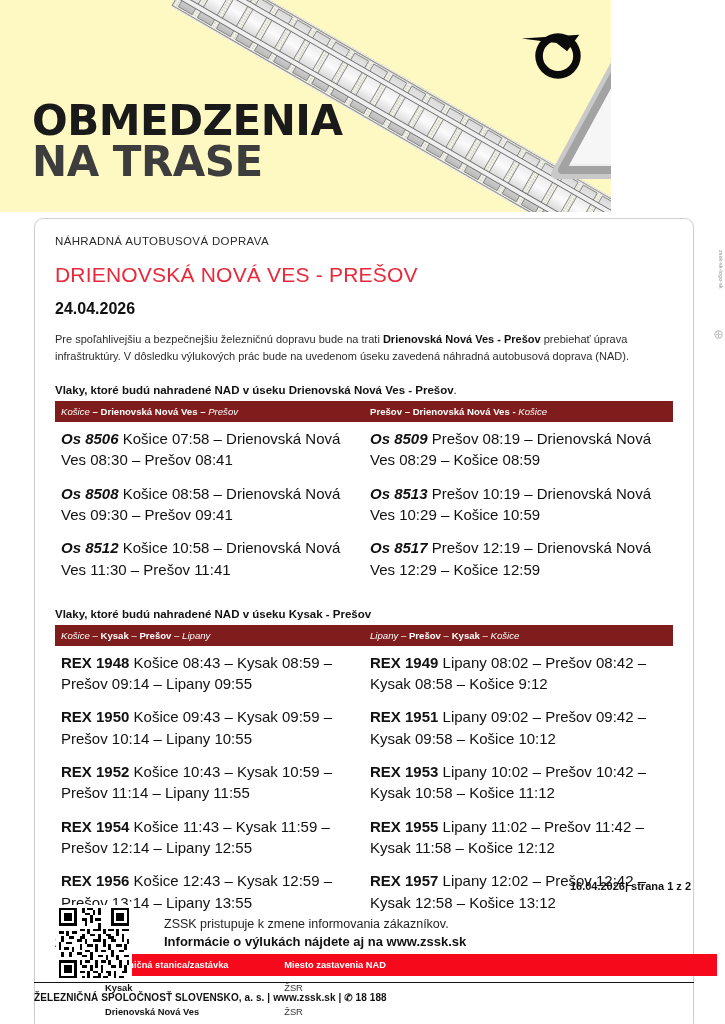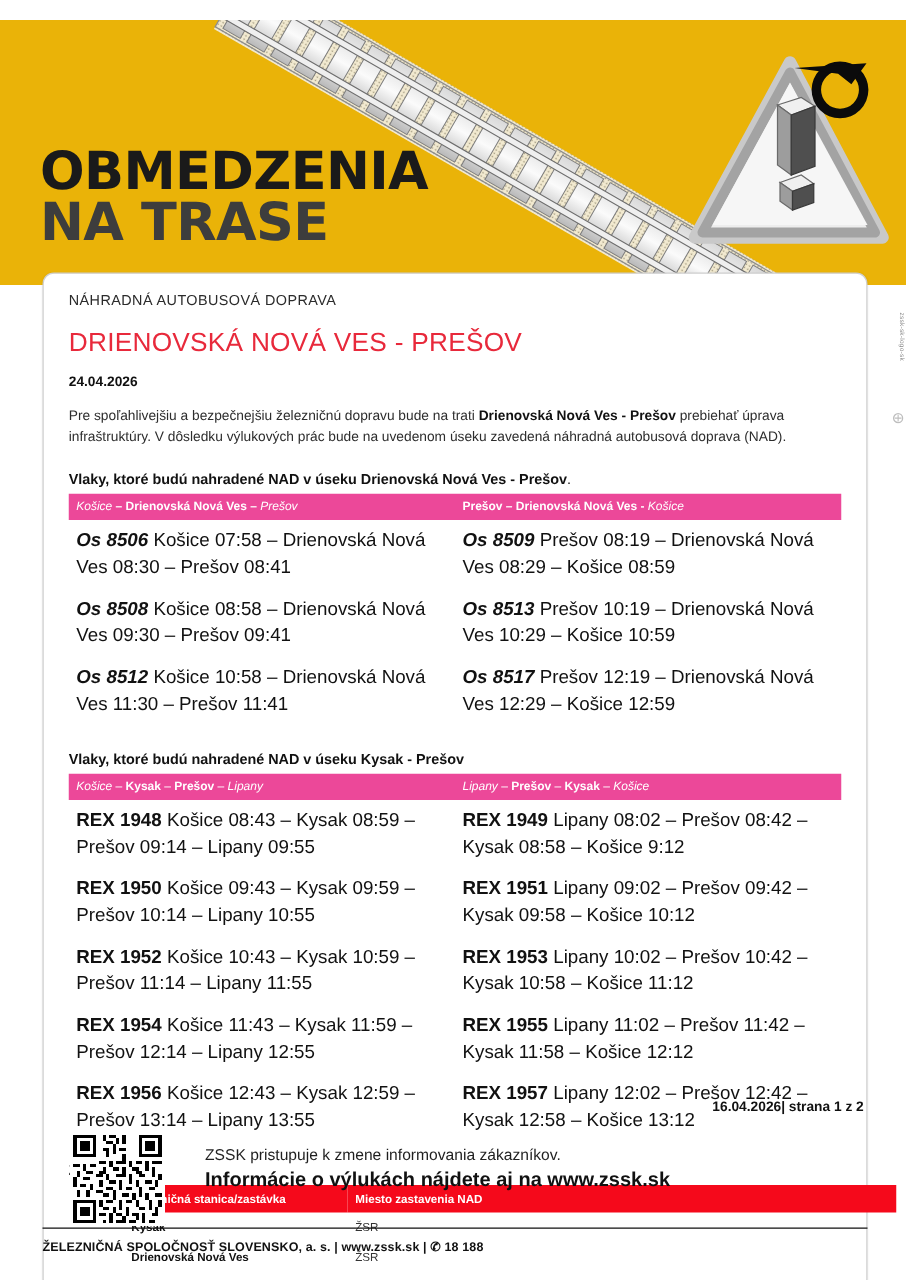--- a/index.html
+++ b/index.html
@@ -6,22 +6,22 @@
   html, body {
     width: 725px; height: 1024px;
     background: #ffffff;
     font-family: "Liberation Sans", sans-serif;
     overflow: hidden;
   }
   .page { position: relative; width: 725px; height: 1024px; background: #fff; }
 
   
   .banner {
-    position: absolute; left: 0; top: 16px; width: 725px; height: 212px;
-    background: #eab308; overflow: hidden;
+    position: absolute; left: 0; top: 0; width: 611px; height: 212px;
+    background: #fef9c3; overflow: hidden;
   }
   .banner svg.art { position: absolute; left: 0; top: 0; }
   .banner-title {
     position: absolute; left: 32px; top: 100px;
     font-weight: 800; font-size: 42px; line-height: 0.98;
     letter-spacing: -0.5px; color: #1a1a1a;
     font-family: "DejaVu Sans", sans-serif;
   }
   .banner-title .l2 { color: #3d3d3d; display: block; }
   .zssk-logo { position: absolute; right: 14px; top: 18px; width: 78px; height: 72px; }
@@ -38,36 +38,36 @@
   }
   .kicker {
     font-size: 11.5px; letter-spacing: 0.35px; color: #2b2b2b;
     margin-bottom: 16px;
   }
   .route-title {
     font-size: 21px; color: #e8293b; letter-spacing: 0.2px;
     font-weight: 400; margin-bottom: 13px;
   }
   .date-line {
-    font-size: 11px; font-weight: bold; color: #111; margin-bottom: 13px;
+    font-size: 16px; font-weight: bold; color: #111; margin-bottom: 13px;
   }
   .intro {
     font-size: 11px; line-height: 1.55; color: #2d2d2d; margin-bottom: 19px;
   }
   .intro b { font-weight: bold; color: #111; }
 
   .sec-title {
     font-size: 11.5px; font-weight: bold; color: #111;
     margin-bottom: 5px;
   }
   .sec-title .dot { font-weight: normal; }
 
   table.tt { width: 100%; border-collapse: collapse; table-layout: fixed; }
   table.tt thead th {
-    background: #ec4899; color: #ffffff;
+    background: #7f1d1d; color: #ffffff;
     font-size: 9.6px; font-weight: normal;
     text-align: left; padding: 5px 6px 5px 6px;
     vertical-align: middle;
   }
   table.tt thead th b { font-weight: bold; }
   table.tt thead th i { font-style: italic; }
   table.tt tbody td {
     font-size: 15px; line-height: 1.42; color: #111;
     padding: 6px 8px 6px 6px; vertical-align: top;
   }
@@ -93,21 +93,21 @@
   .pageinfo {
     position: absolute; right: 34px; top: 880px;
     font-size: 11px; font-weight: bold; color: #111;
   }
   .footbox {
     position: absolute; left: 34px; top: 903px; width: 660px; height: 80px;
   }
   .qr { position: absolute; left: 22px; top: 2px; width: 76px; height: 76px; }
   .foot-text { position: absolute; left: 130px; top: 12px; }
   .foot-text .t1 { font-size: 12.5px; color: #1f1f1f; line-height: 1.45; }
-  .foot-text .t2 { font-size: 16px; color: #111; font-weight: bold; line-height: 1.45; }
+  .foot-text .t2 { font-size: 13px; color: #111; font-weight: bold; line-height: 1.45; }
 
   .rule {
     position: absolute; left: 34px; top: 982px; width: 660px;
     height: 1px; background: #111;
   }
   .company {
     position: absolute; left: 34px; top: 992px;
     font-size: 10px; font-weight: bold; color: #111; letter-spacing: 0.1px;
   }
 

